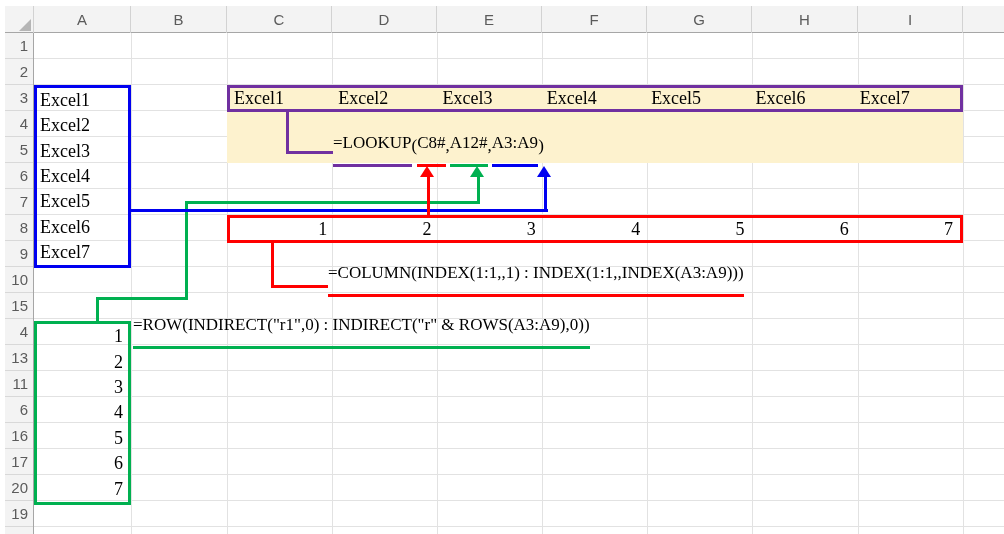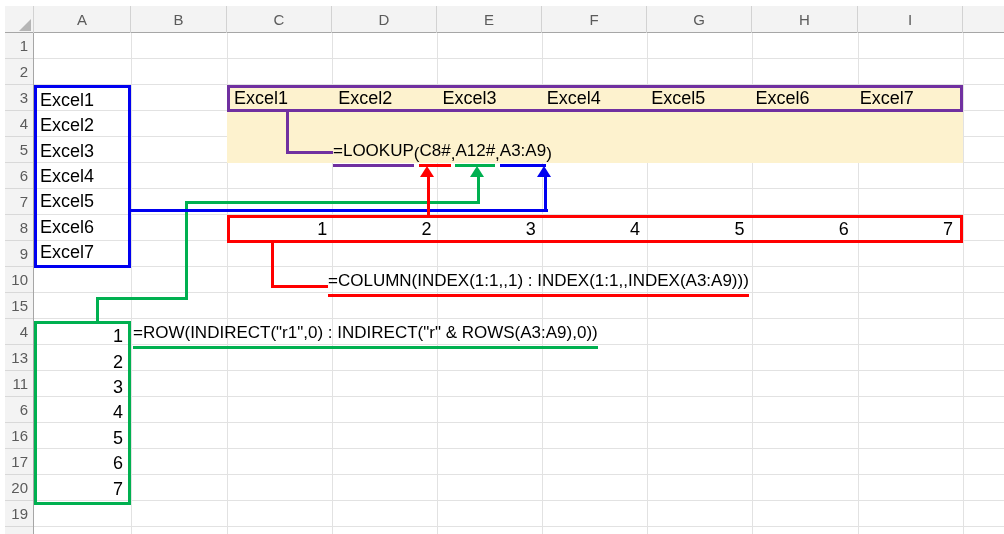--- a/index.html
+++ b/index.html
@@ -24,41 +24,41 @@
     background-image:
       repeating-linear-gradient(to bottom,transparent 0,transparent 25px,#e2e2e2 25px,#e2e2e2 26px),
       linear-gradient(#e2e2e2,#e2e2e2),linear-gradient(#e2e2e2,#e2e2e2),linear-gradient(#e2e2e2,#e2e2e2),
       linear-gradient(#e2e2e2,#e2e2e2),linear-gradient(#e2e2e2,#e2e2e2),linear-gradient(#e2e2e2,#e2e2e2),
       linear-gradient(#e2e2e2,#e2e2e2),linear-gradient(#e2e2e2,#e2e2e2),linear-gradient(#e2e2e2,#e2e2e2);
     background-size:auto,1px 100%,1px 100%,1px 100%,1px 100%,1px 100%,1px 100%,1px 100%,1px 100%,1px 100%;
     background-position:0 0,97px 0,193px 0,298px 0,403px 0,508px 0,613px 0,718px 0,824px 0,929px 0;
     background-repeat:repeat,no-repeat,no-repeat,no-repeat,no-repeat,no-repeat,no-repeat,no-repeat,no-repeat,no-repeat}
 
   
-  .mono{font-family:Liberation Sans, sans-serif;color:#000}
+  .mono{font-family:Liberation Serif, serif;color:#000}
   .fill-block{position:absolute;left:227px;top:85px;width:736px;height:78px;background:var(--fill);z-index:1}
   .purple-box{position:absolute;left:227px;top:85px;width:736px;height:27px;
     border:3px solid var(--purple);display:flex;z-index:2}
   .purple-box .cell{flex:1;display:flex;align-items:center;padding-left:4px;font-size:18px}
   .blue-box{position:absolute;left:34px;top:85px;width:97px;height:183px;
     border:3px solid var(--blue);display:flex;flex-direction:column;z-index:2}
   .blue-box .cell{flex:1;display:flex;align-items:center;padding-left:3px;font-size:18px}
   .red-box{position:absolute;left:227px;top:215px;width:736px;height:28px;
     border:3px solid var(--red);display:flex;z-index:2}
   .red-box .cell{flex:1;display:flex;align-items:center;justify-content:flex-end;
     padding-right:7px;font-size:18px}
   .green-box{position:absolute;left:34px;top:321px;width:97px;height:184px;
     border:3px solid var(--green);display:flex;flex-direction:column;z-index:2}
   .green-box .cell{flex:1;display:flex;align-items:center;justify-content:flex-end;
     padding-right:5px;font-size:18px}
 
   
   .formula{position:absolute;display:flex;align-items:flex-end;height:28px;font-size:17px;
     white-space:pre;z-index:5}
-  .formula span{line-height:22px;padding-bottom:2px}
+  .formula span{line-height:22px;padding-bottom:10px}
   .u-purple{border-bottom:3px solid var(--purple)}
   .u-red{border-bottom:3px solid var(--red)}
   .u-green{border-bottom:3px solid var(--green)}
   .u-blue{border-bottom:3px solid var(--blue)}
   .f-lookup{left:333px;top:139px}
   .f-column{left:328px;top:269px}
   .f-row{left:133px;top:321px}
 
   
   .ln{position:absolute;z-index:4}

